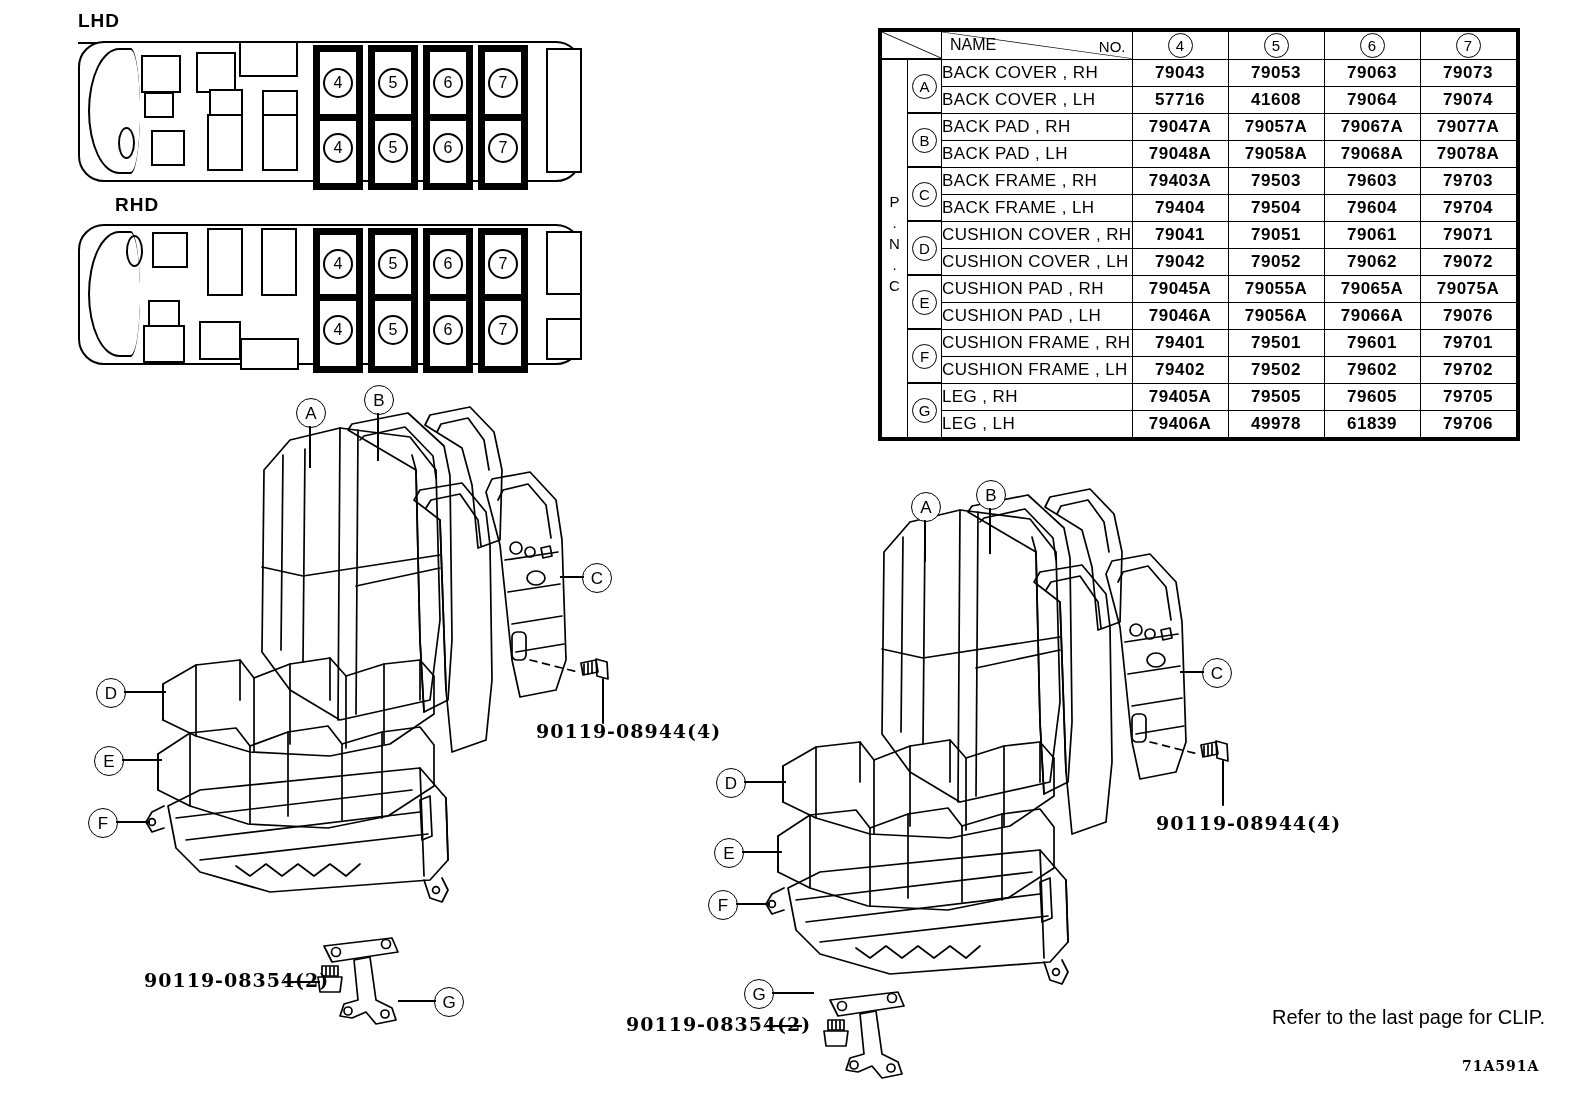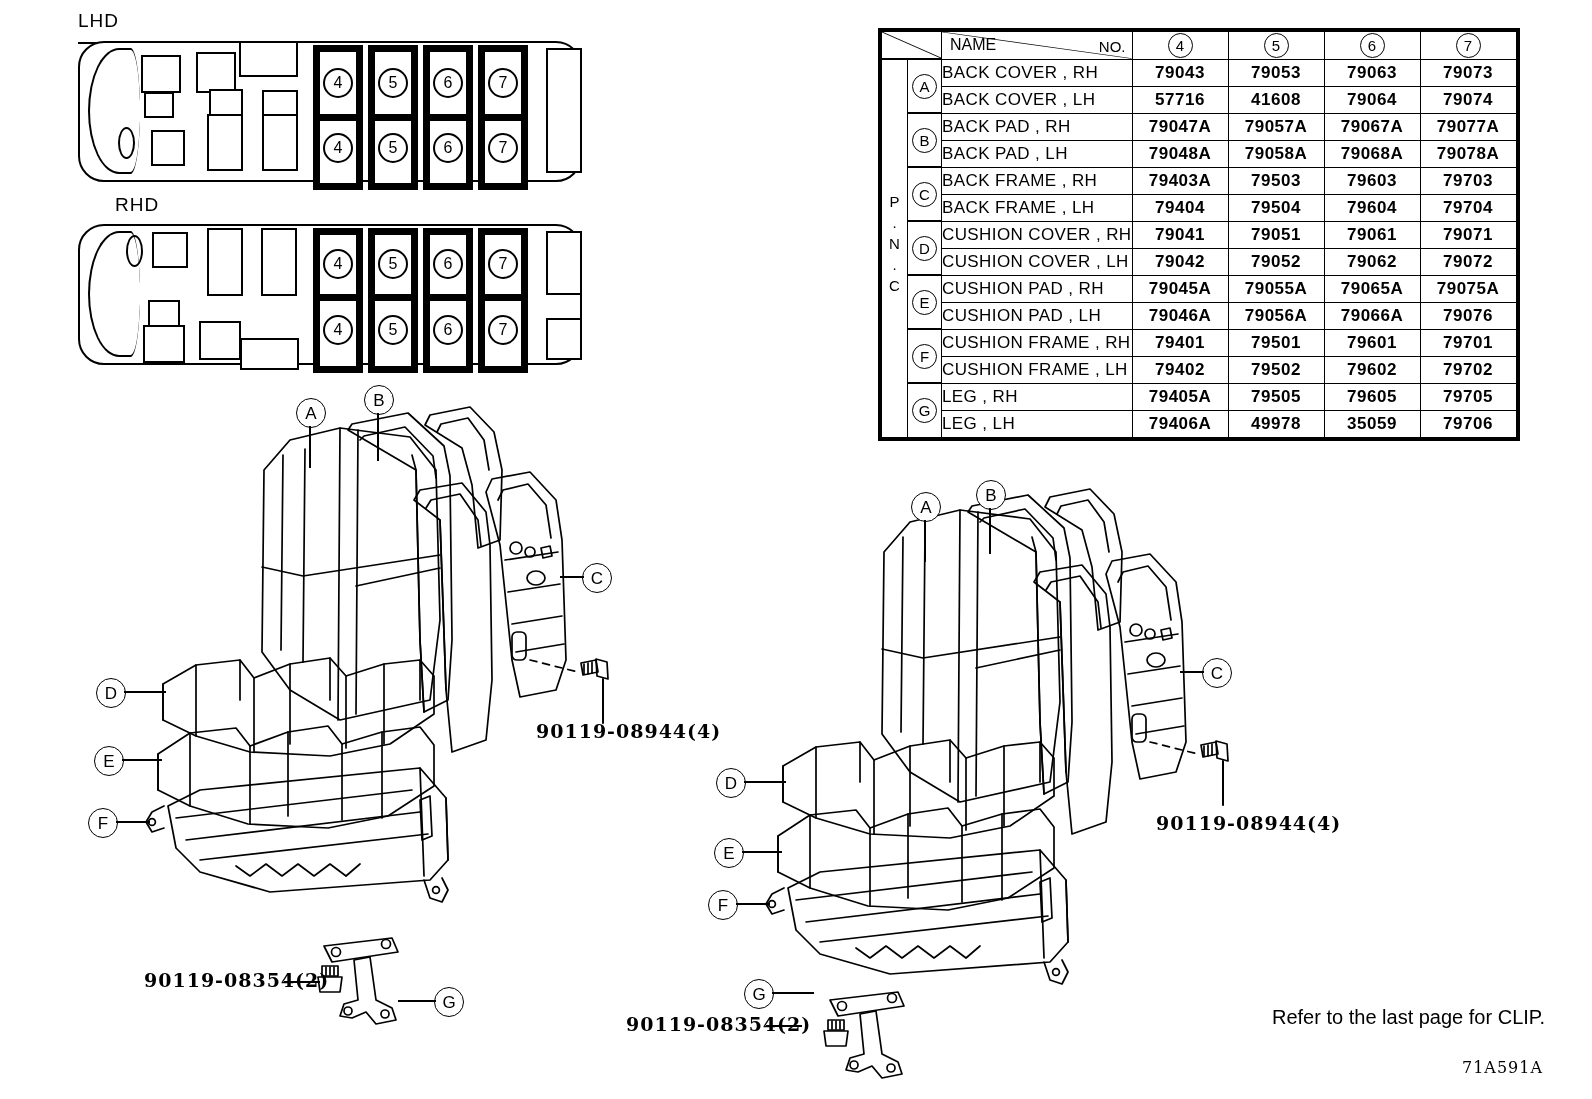--- a/index.html
+++ b/index.html
@@ -2,21 +2,21 @@
 <html><head>
 <meta charset="utf-8">
 <style>
   html,body{margin:0;padding:0;background:#fff;}
   body{width:1592px;height:1099px;position:relative;overflow:hidden;
        font-family:"DejaVu Sans Mono","Liberation Mono",monospace;color:#000;}
   .abs{position:absolute;}
 
   
   .plan-title{font-family:"Liberation Sans",sans-serif;font-size:19px;letter-spacing:1px;
-              border-bottom:2px solid #000;display:inline-block;padding-bottom:10px;}
+              border-bottom:2px solid #000;display:inline-block;padding-bottom:10px;font-weight:bold;}
   .bus{position:absolute;border:2px solid #000;border-radius:26px;background:#fff;}
   .nose{position:absolute;border:2px solid #000;border-radius:60% 18% 18% 60%/50% 50% 50% 50%;}
   .wheel{position:absolute;border:2px solid #000;border-radius:50%;}
   .box{position:absolute;border:2px solid #000;background:#fff;}
   .seatblk{position:absolute;border:7px solid #000;background:#fff;}
   .circ{position:absolute;border:2px solid #000;border-radius:50%;background:#fff;
         display:flex;align-items:center;justify-content:center;
         font-family:"Liberation Sans",sans-serif;font-size:16px;line-height:1;}
 
   
@@ -42,21 +42,21 @@
 
   
   .callout{position:absolute;width:28px;height:28px;border:1.8px solid #000;border-radius:50%;
            background:#fff;display:flex;align-items:center;justify-content:center;
            font-family:"Liberation Sans",sans-serif;font-size:17px;line-height:1;}
   .lead{position:absolute;background:#000;}
   .partno{position:absolute;font-family:"DejaVu Serif","Liberation Serif",serif;
           font-weight:bold;font-size:19px;letter-spacing:1px;white-space:nowrap;}
   .note{position:absolute;font-family:"Liberation Sans",sans-serif;font-size:20px;}
   .dwgno{position:absolute;font-family:"DejaVu Serif","Liberation Serif",serif;
-         font-weight:normal;font-size:16px;letter-spacing:1px;}
+         font-weight:bold;font-size:14px;letter-spacing:1px;}
   svg{position:absolute;overflow:visible;}
 </style>
 </head>
 <body>
 
 <div class="abs" style="left:78px;top:10px;">
   <div class="plan-title">LHD</div>
 </div>
 
 <div class="bus" style="left:78px;top:41px;width:500px;height:137px;"></div>
@@ -300,21 +300,21 @@
           <td class="nm thick-top">LEG , RH</td>
           <td class="num thick-top">79405A</td>
           <td class="num thick-top">79505</td>
           <td class="num thick-top">79605</td>
           <td class="num thick-top">79705</td>
         </tr>
         <tr>
           <td class="nm">LEG , LH</td>
           <td class="num">79406A</td>
           <td class="num">49978</td>
-          <td class="num">35059</td>
+          <td class="num">61839</td>
           <td class="num">79706</td>
         </tr>
       </tbody>
   </table>
 </div>
 
 <svg style="left:0;top:0;width:760px;height:1099px;" viewBox="0 0 760 1099">
   <g fill="none" stroke="#000" stroke-width="1.7" stroke-linejoin="round" stroke-linecap="round">
 
     <path d="M264 470 L262 652 L290 690 L340 720 L430 700 L440 620 L436 470 L410 437 L340 428 L290 440 Z"></path>

